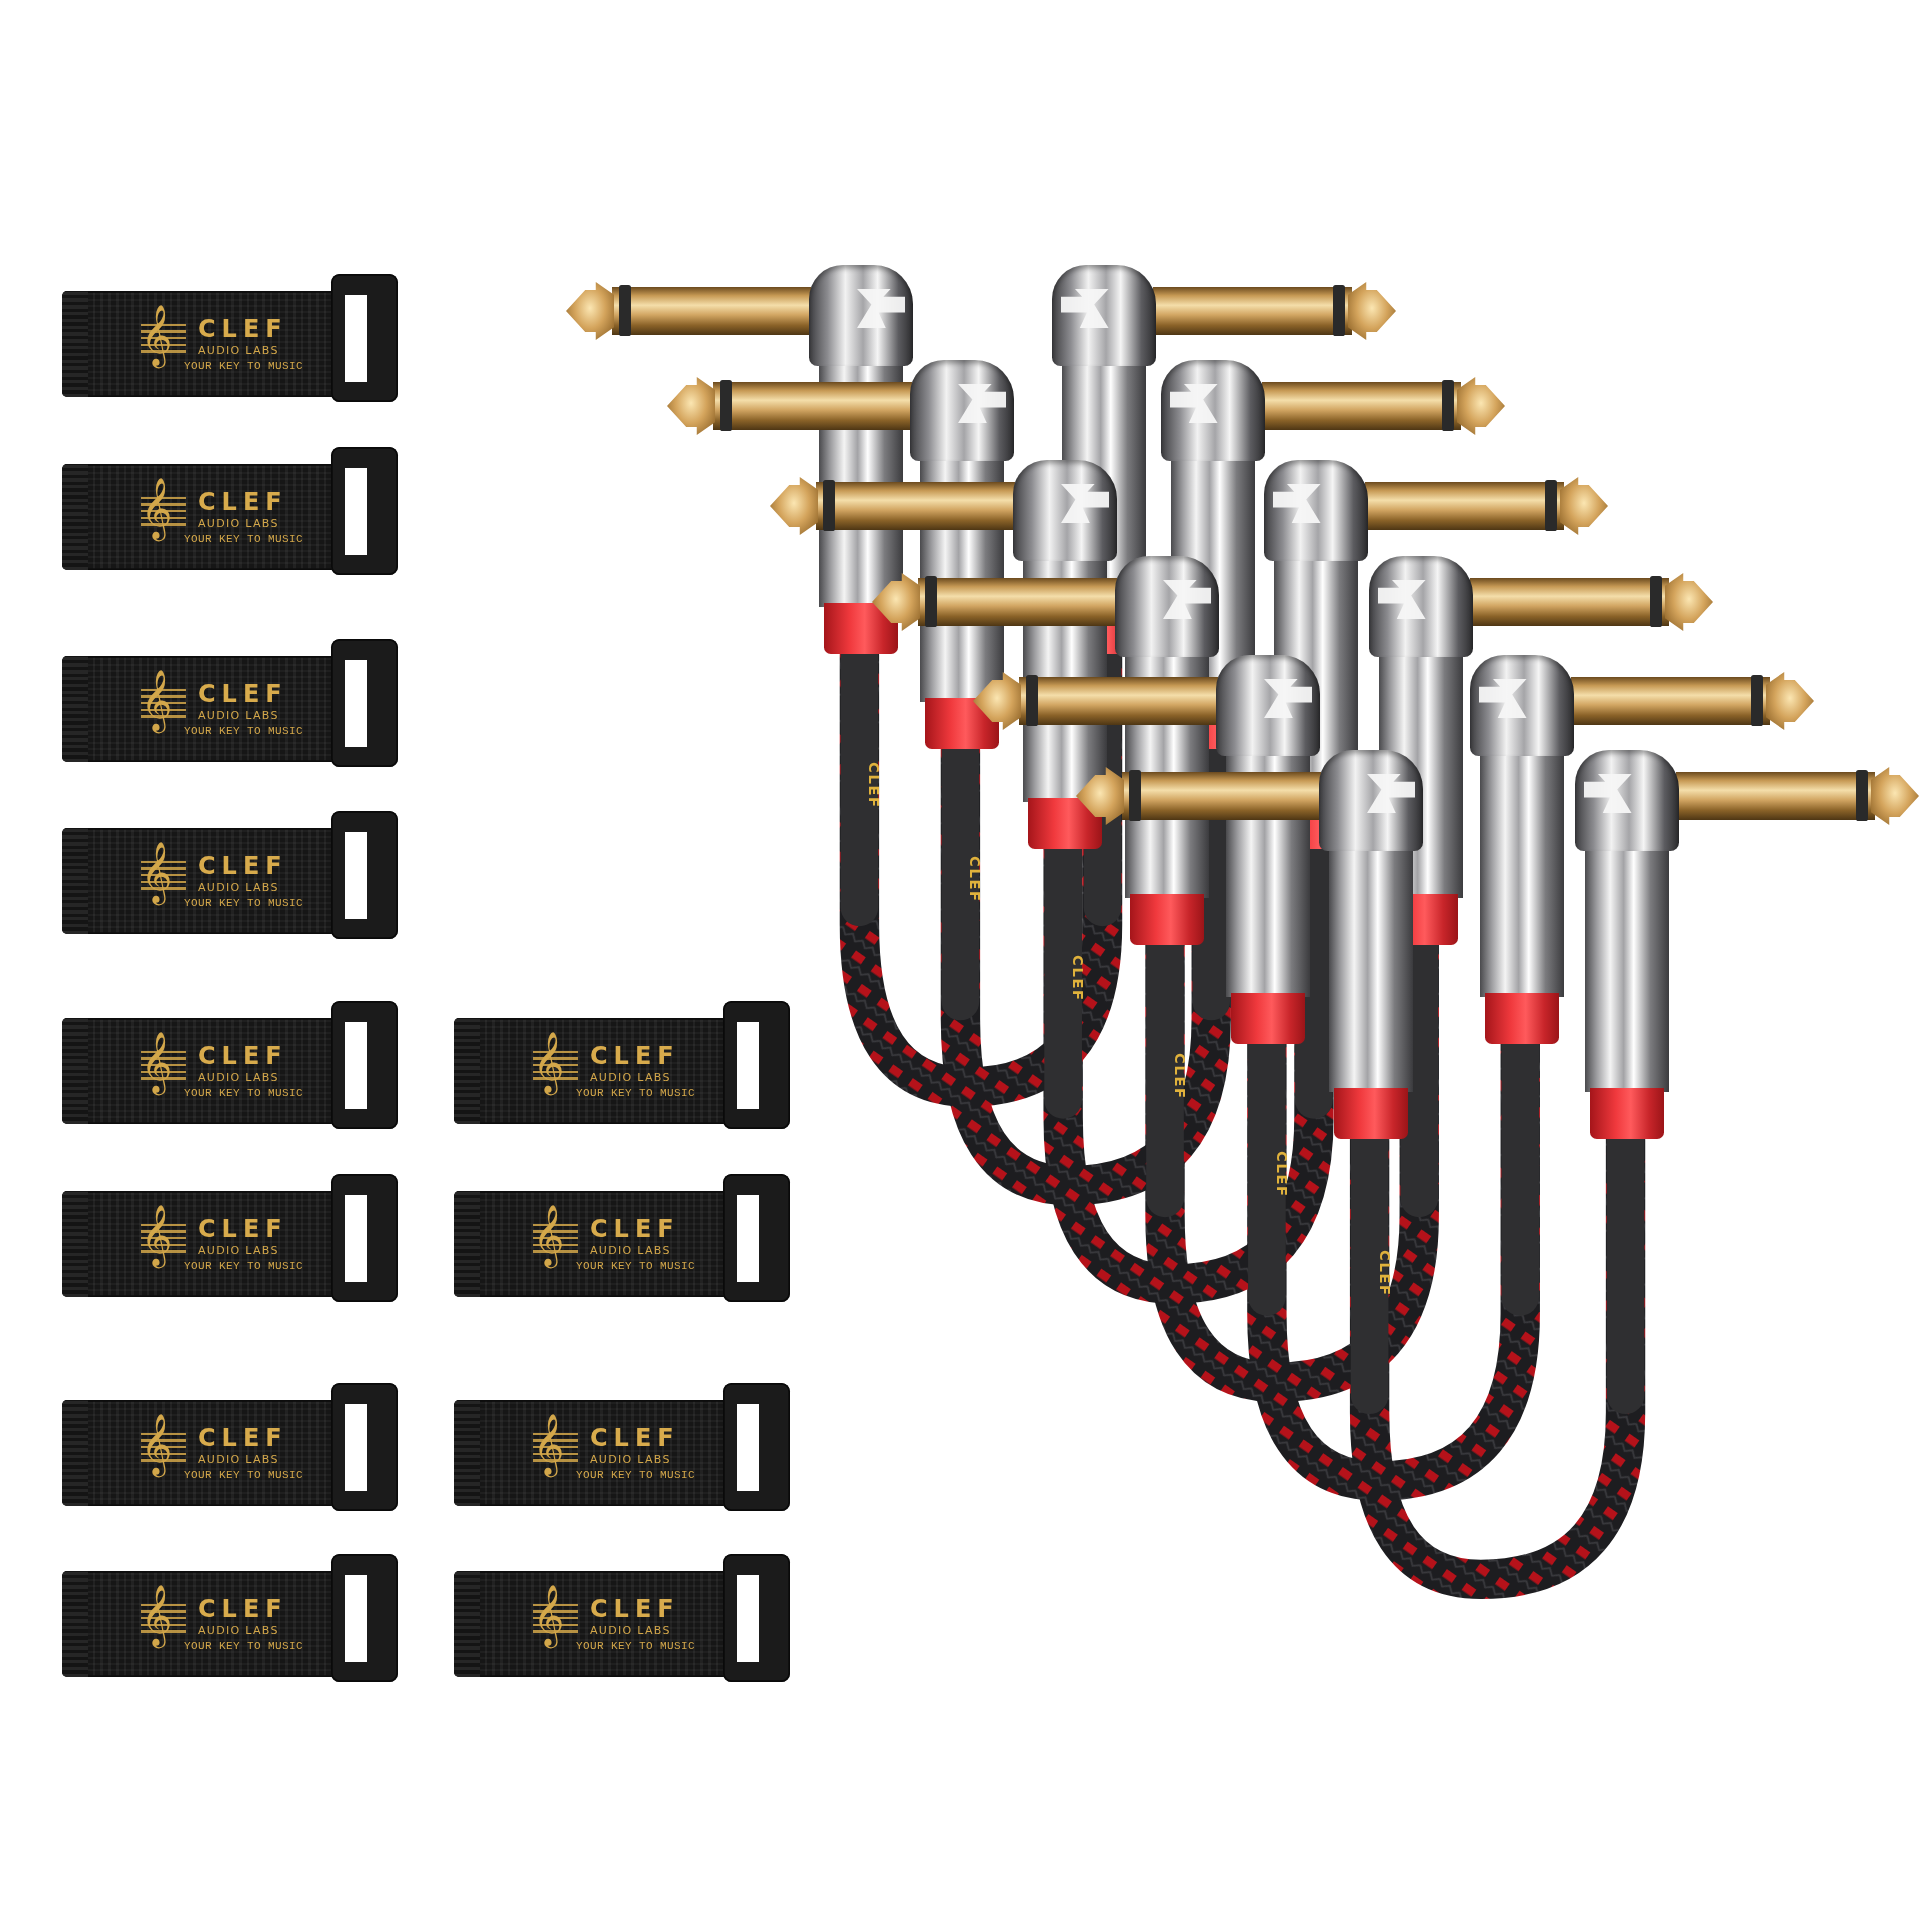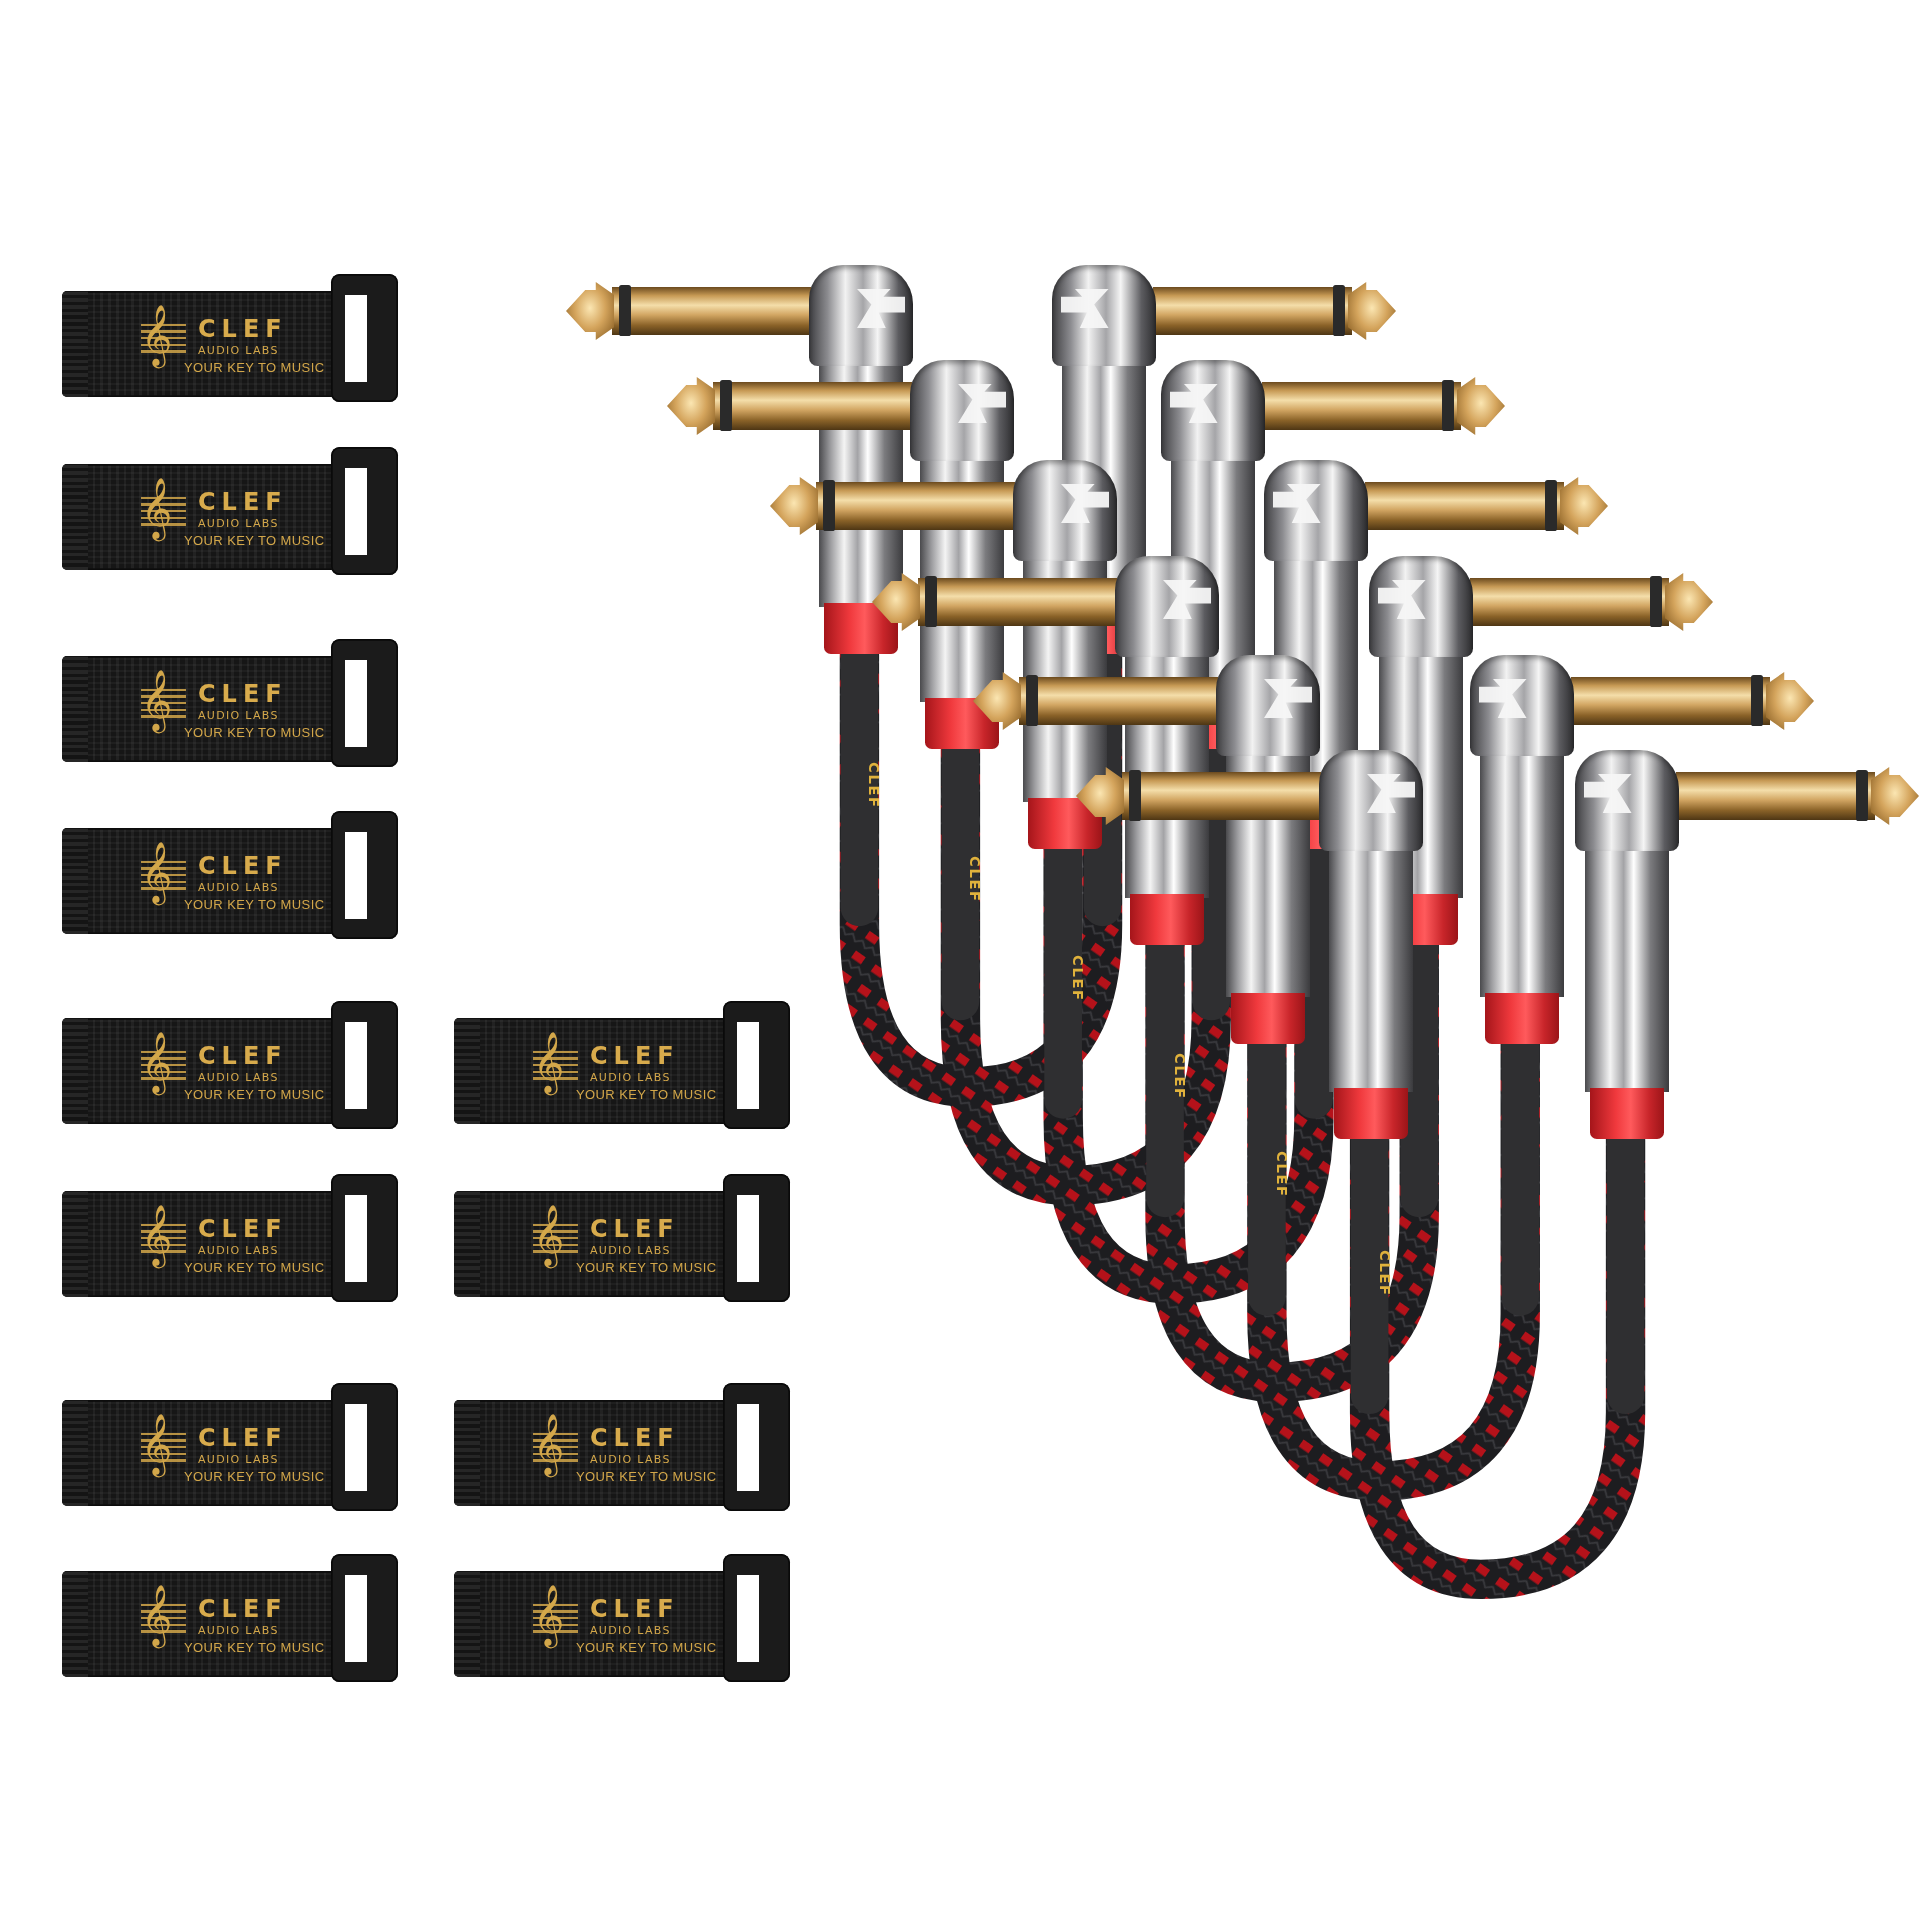--- a/index.html
+++ b/index.html
@@ -17,21 +17,21 @@
     background:repeating-linear-gradient(0deg,#262626 0 3.4px,#141414 3.4px 6.8px);border-radius:5.1px 0 0 5.1px;}
   .strap .buckle{position:absolute;right:0;top:0;width:67px;height:128px;border-radius:8.6px;background:#1b1b1b;
     box-shadow:inset 0 0 0 1.7px #0a0a0a;}
   .strap .buckle .slot{position:absolute;left:13.7px;top:20.5px;width:22px;height:87px;background:#ffffff;}
   .strap .logo{position:absolute;left:79px;top:36px;width:171px;height:77px;color:#d3a74a;}
   .strap .logo .clef-glyph{position:absolute;left:0;top:-1.7px;font-family:"DejaVu Serif",serif;font-size:53px;line-height:53px;color:#d3a74a;}
   .strap .logo .staff{position:absolute;left:0;top:13.7px;width:45px;height:29px;
     background:repeating-linear-gradient(0deg,#d3a74a 0 2.6px,transparent 2.6px 6.8px);opacity:.85;}
   .strap .logo .brand{position:absolute;left:57px;top:5.1px;font-family:"DejaVu Sans",sans-serif;font-weight:bold;font-size:24px;letter-spacing:6px;color:#d8ab4c;}
   .strap .logo .sub{position:absolute;left:57px;top:34px;font-family:"DejaVu Sans",sans-serif;font-size:11px;letter-spacing:1.3px;color:#d3a74a;}
-  .strap .logo .tag{position:absolute;left:43px;top:50px;font-family:Liberation Sans, sans-serif;font-size:13px;letter-spacing:0.4px;color:#d3a74a;white-space:nowrap;}
+  .strap .logo .tag{position:absolute;left:43px;top:50px;font-family:Liberation Mono, monospace;font-size:11px;letter-spacing:0.4px;color:#d3a74a;white-space:nowrap;}
   
   .cables{position:absolute;left:0;top:0;width:1926px;height:1926px;}
   .plug{position:absolute;width:103px;height:128px;}
   .plug .head{position:absolute;top:0;width:104px;height:101px;border-radius:34px 39px 8.6px 8.6px;
     background:linear-gradient(90deg,#3d3d40 0%,#8c8c90 18%,#f2f2f2 35%,#a5a5a8 52%,#f5f5f5 66%,#5c5c60 86%,#2c2c2e 100%);
     box-shadow:inset 0 3.4px 5.1px rgba(0,0,0,.35);}
   .plug .head .notch{position:absolute;top:24px;width:48px;height:39px;background:#f6f6f6;
     clip-path:polygon(0 20%,45% 20%,30% 0,100% 0,70% 40%,100% 100%,40% 100%,55% 60%,0 60%);opacity:.95;}
   .plug .shell{position:absolute;top:94px;width:84px;height:248px;
     background:linear-gradient(90deg,#4a4a4d 0%,#9d9da0 14%,#f4f4f4 30%,#a3a3a6 46%,#ffffff 58%,#7b7b7e 78%,#3b3b3e 100%);}

